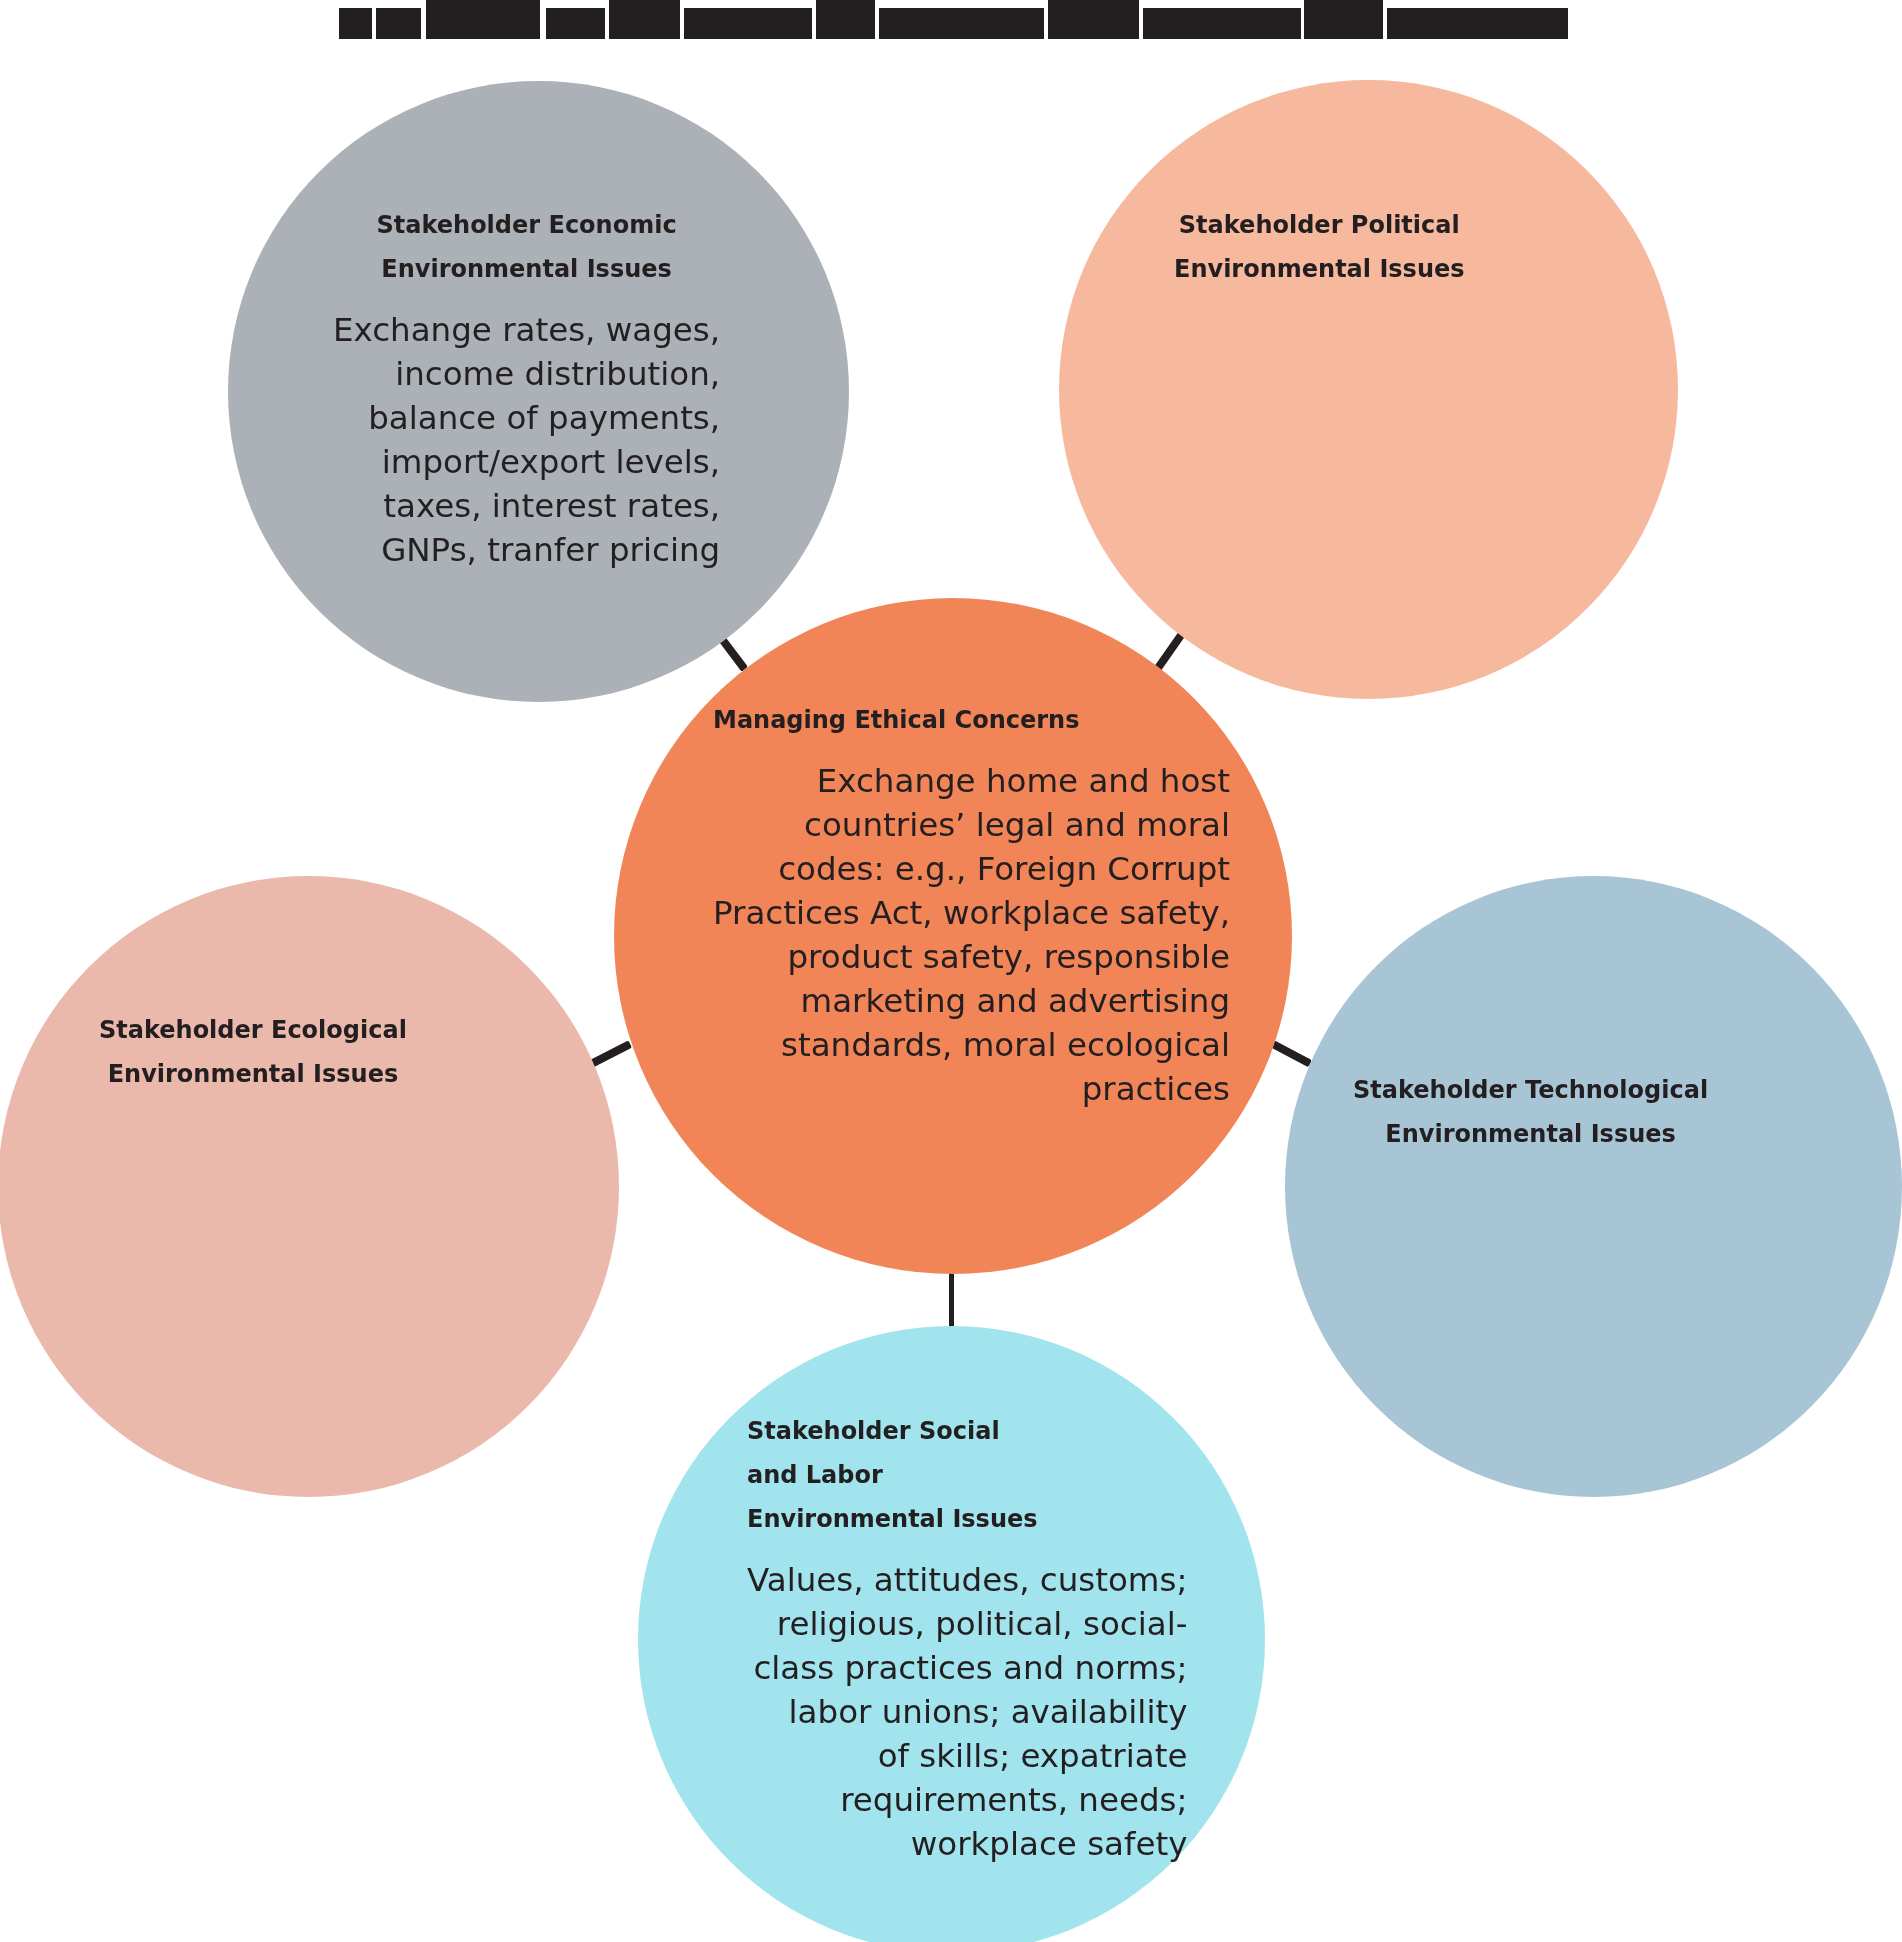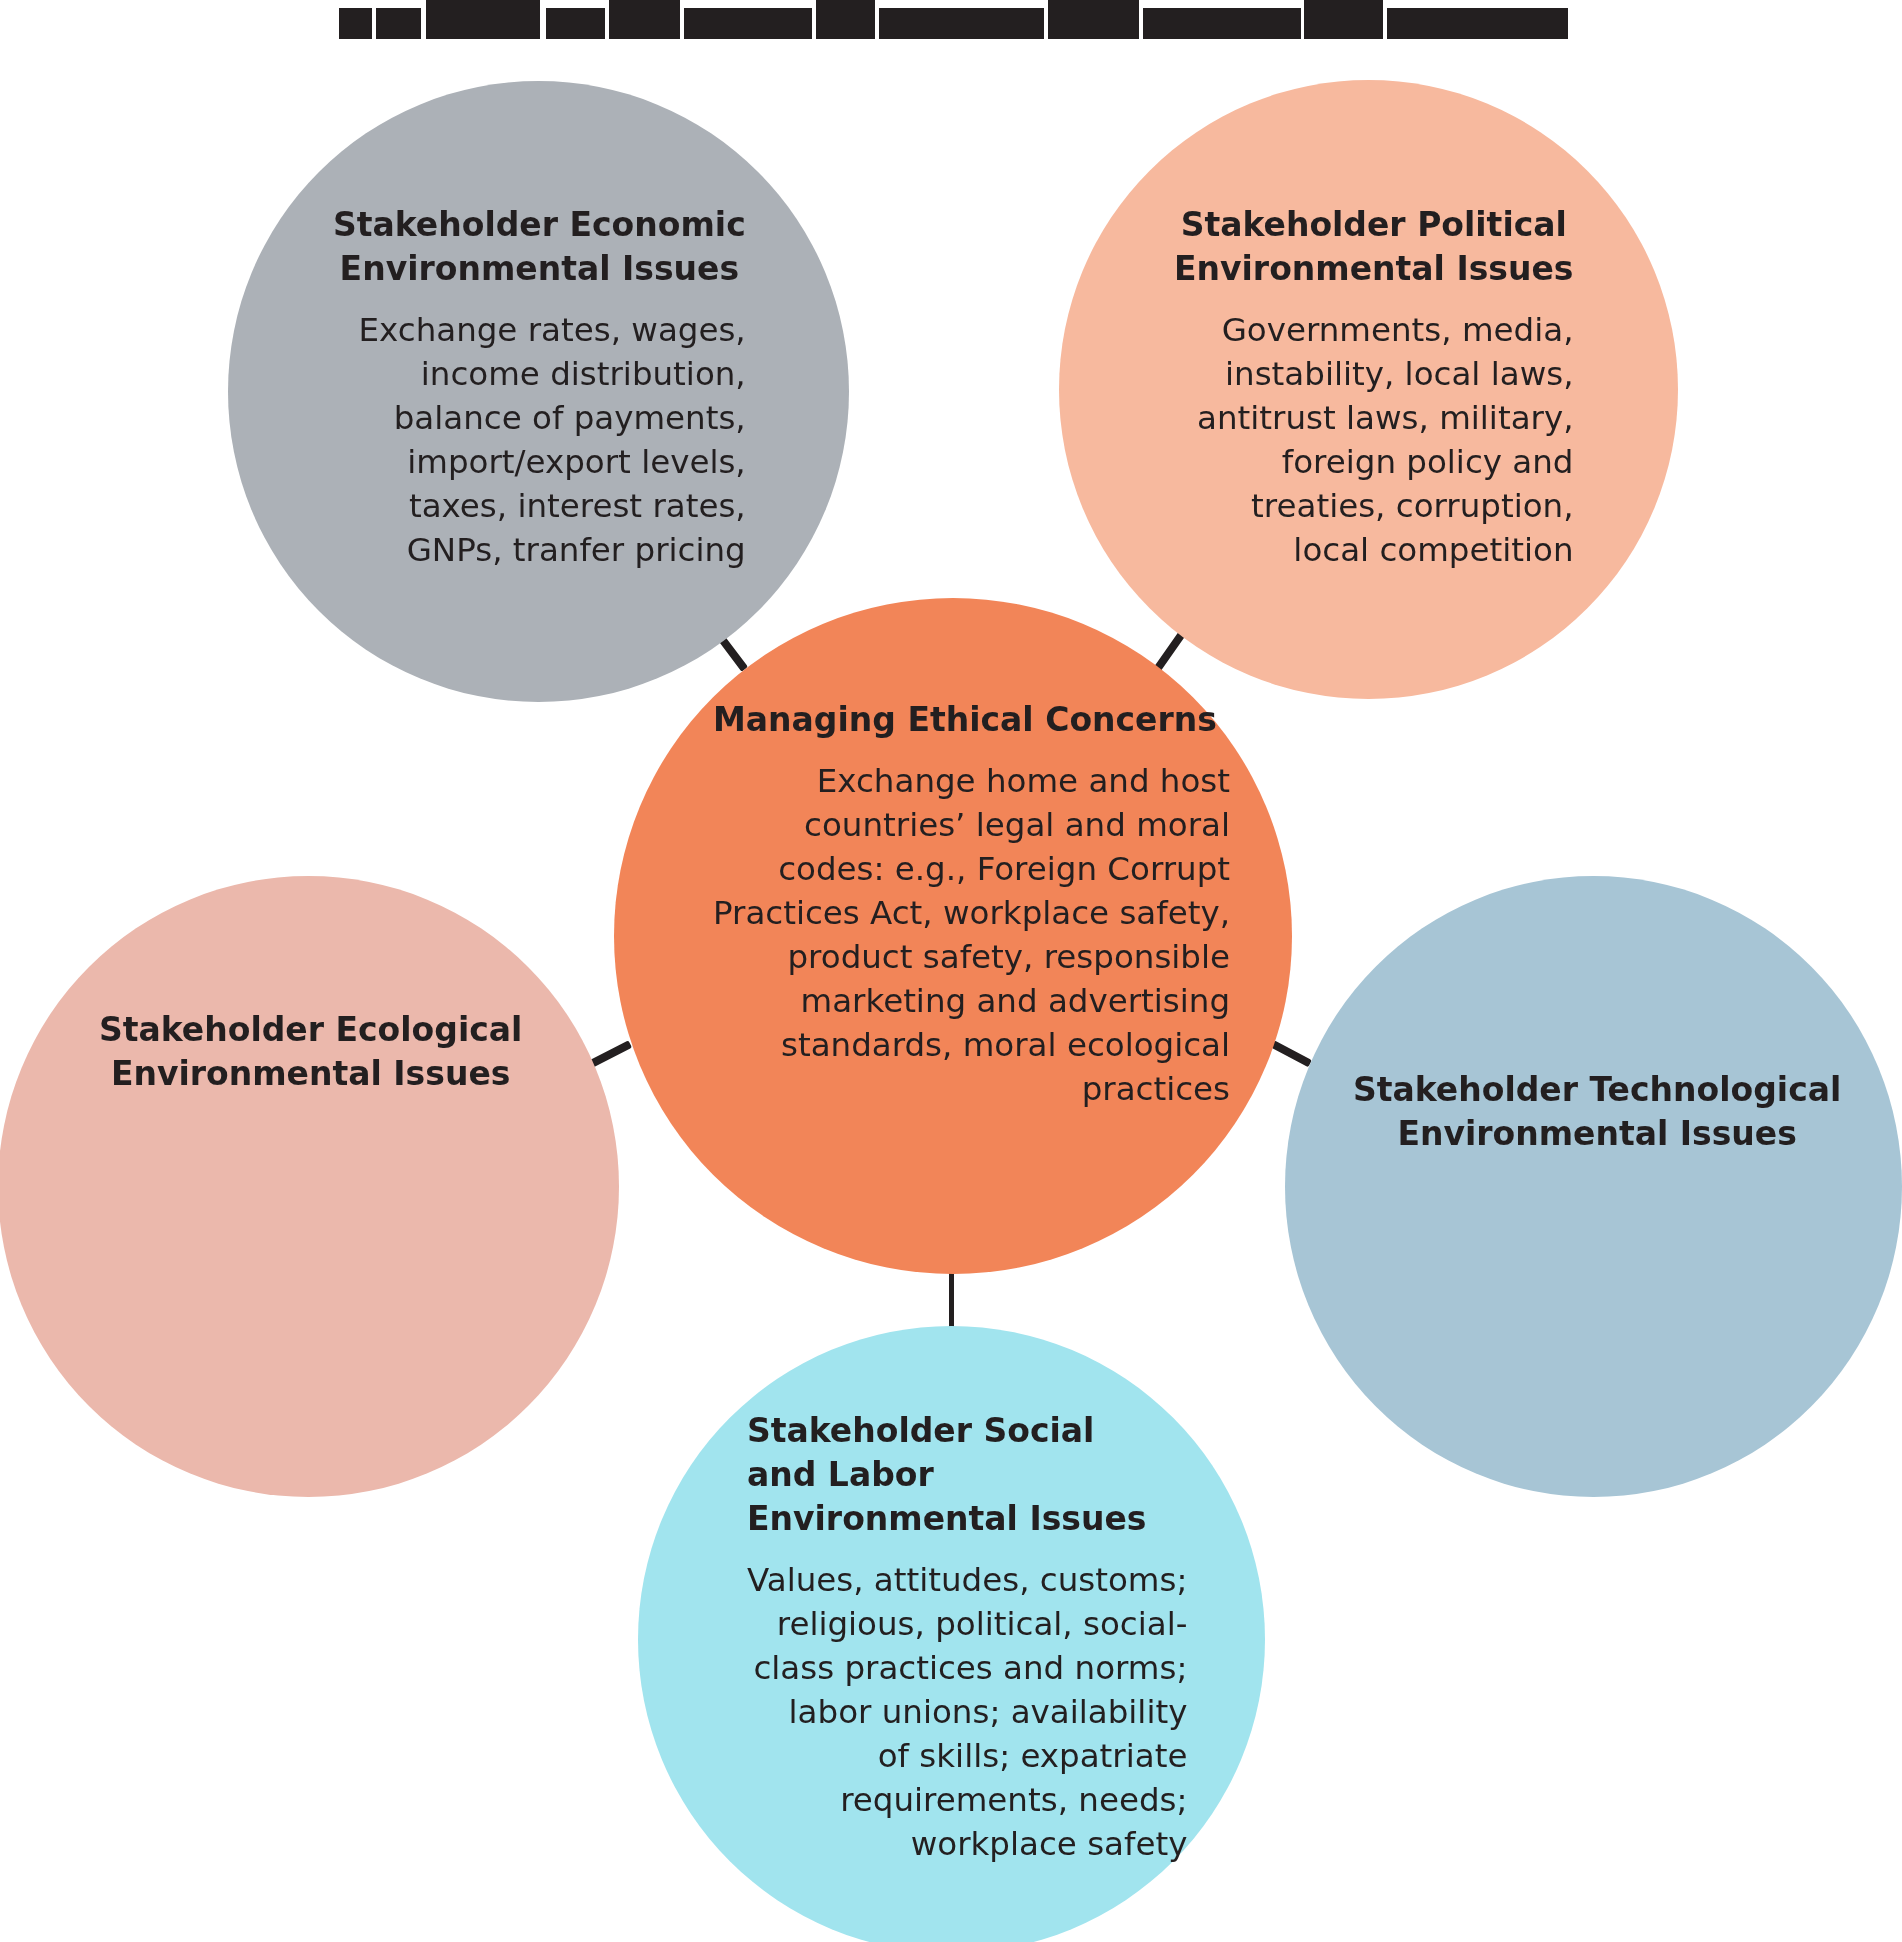--- a/index.html
+++ b/index.html
@@ -41,21 +41,21 @@
   .vconnector {
     position: absolute;
     background: #231F20;
     width: 4.9px;
   }
   .block {
     position: absolute;
   }
   .heading {
     font-weight: bold;
-    font-size: 33px;
+    font-size: 24px;
     line-height: 44px;
     margin: 0;
     white-space: pre;
   }
   .body-text {
     font-size: 32.5px;
     line-height: 44px;
     margin: 0;
     white-space: pre;
     text-align: right;
@@ -95,26 +95,20 @@
 balance of payments,
 import/export levels,
 taxes, interest rates,
 GNPs, tranfer pricing</p>
 </div>
 
 <div class="circle" style="left:1059px;top:80px;width:619px;height:619px;background:#F7B99E;"></div>
 <div class="block" style="left:1174px;top:203px;">
   <p class="heading center">Stakeholder Political
 Environmental Issues</p>
-  <p class="body-text" style="margin-top:16.7px;">Governments, media,
-instability, local laws,
-antitrust laws, military,
-foreign policy and
-treaties, corruption,
-local competition</p>
 </div>
 
 <div class="circle" style="left:-2px;top:876px;width:621px;height:621px;background:#EBB8AC;"></div>
 <div class="block" style="left:99px;top:1008px;">
   <p class="heading center">Stakeholder Ecological
 Environmental Issues</p>
 </div>
 
 <div class="circle" style="left:1285px;top:876px;width:617px;height:621px;background:#A7C5D5;"></div>
 <div class="block" style="left:1353px;top:1068px;">

